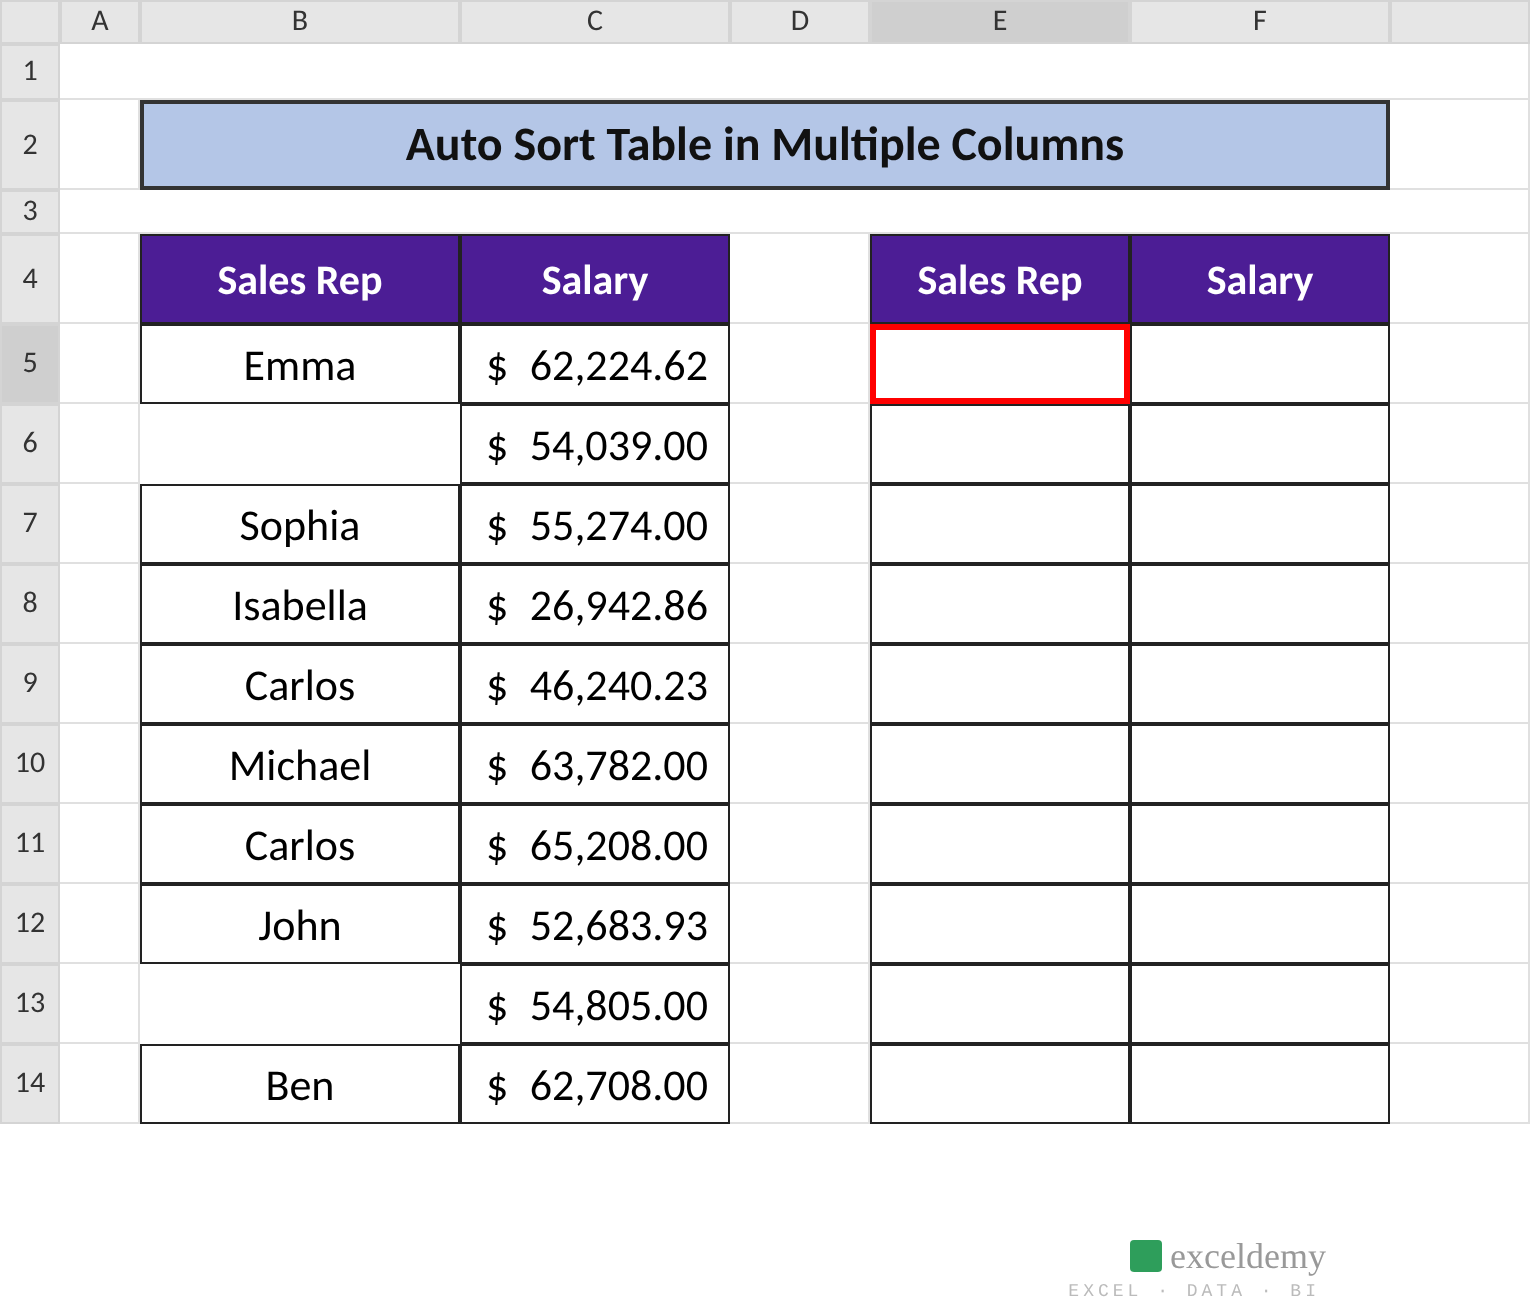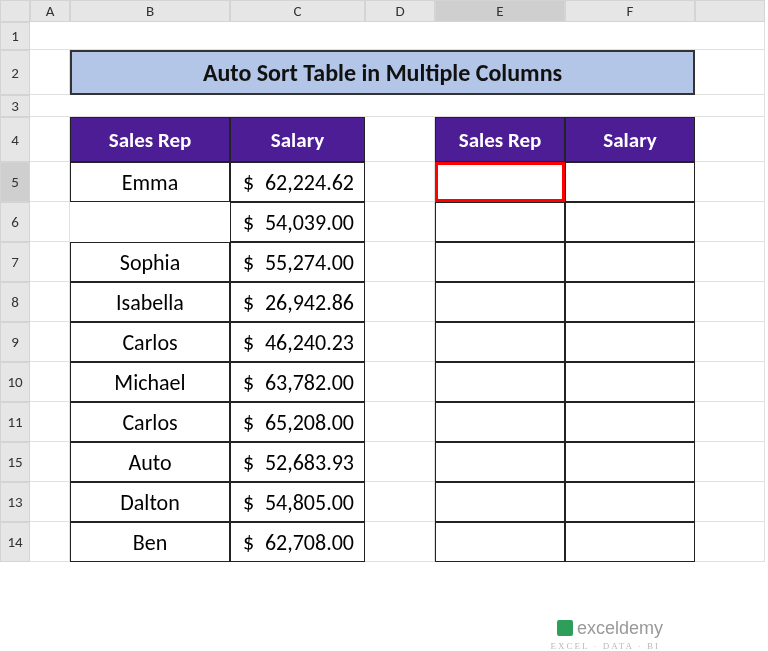--- a/index.html
+++ b/index.html
@@ -74,38 +74,38 @@
     background: #fff;
     z-index: 5;
     position: relative;
   }
   .logo {
     position: absolute;
     right: 105px;
     bottom: 12px;
     font-size: 18px;
     color: #999;
-    font-family: Liberation Sans, sans-serif;
+    font-family: Liberation Serif, serif;
   }
   .logo .ic {
     display:inline-block;
     width:16px; height:16px;
     background:#2e9e5b;
     margin-right:4px;
     vertical-align:-2px;
     border-radius:2px;
   }
   .logo-sub {
     position: absolute;
     right: 108px;
     bottom: 0px;
     font-size: 9px;
     letter-spacing: 2px;
     color: #bbb;
-    font-family: Liberation Serif, serif;
+    font-family: Liberation Mono, monospace;
   }
 </style>
 </head>
 <body>
 
 <div class="sheet">
 
   <div class="hdr"></div>
   <div class="hdr">A</div>
   <div class="hdr">B</div>
@@ -211,35 +211,34 @@
   <div class="td name" style="grid-column:3;grid-row:12">Carlos</div>
   <div class="td sal" style="grid-column:4;grid-row:12">
       <span>$</span>
       <span>65,208.00</span>
     </div>
   <div class="cell" style="grid-column:5;grid-row:12"></div>
   <div class="td empty" style="grid-column:6;grid-row:12"></div>
   <div class="td empty" style="grid-column:7;grid-row:12"></div>
   <div class="cell" style="grid-column:8;grid-row:12"></div>
 
-  <div class="hdr" style="grid-row:13">15</div>
+  <div class="hdr" style="grid-row:13">12</div>
   <div class="cell" style="grid-column:2;grid-row:13"></div>
-  <div class="td name" style="grid-column:3;grid-row:13">Auto</div>
+  <div class="td name" style="grid-column:3;grid-row:13">John</div>
   <div class="td sal" style="grid-column:4;grid-row:13">
       <span>$</span>
       <span>52,683.93</span>
     </div>
   <div class="cell" style="grid-column:5;grid-row:13"></div>
   <div class="td empty" style="grid-column:6;grid-row:13"></div>
   <div class="td empty" style="grid-column:7;grid-row:13"></div>
   <div class="cell" style="grid-column:8;grid-row:13"></div>
 
   <div class="hdr" style="grid-row:14">13</div>
   <div class="cell" style="grid-column:2;grid-row:14"></div>
-  <div class="td name" style="grid-column:3;grid-row:14">Dalton</div>
   <div class="td sal" style="grid-column:4;grid-row:14">
       <span>$</span>
       <span>54,805.00</span>
     </div>
   <div class="cell" style="grid-column:5;grid-row:14"></div>
   <div class="td empty" style="grid-column:6;grid-row:14"></div>
   <div class="td empty" style="grid-column:7;grid-row:14"></div>
   <div class="cell" style="grid-column:8;grid-row:14"></div>
 
   <div class="hdr" style="grid-row:15">14</div>

